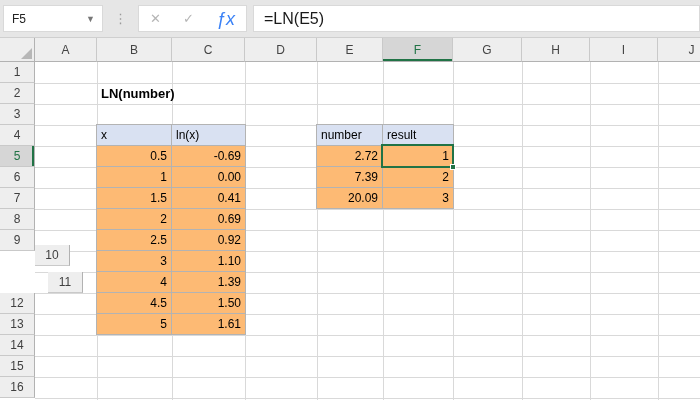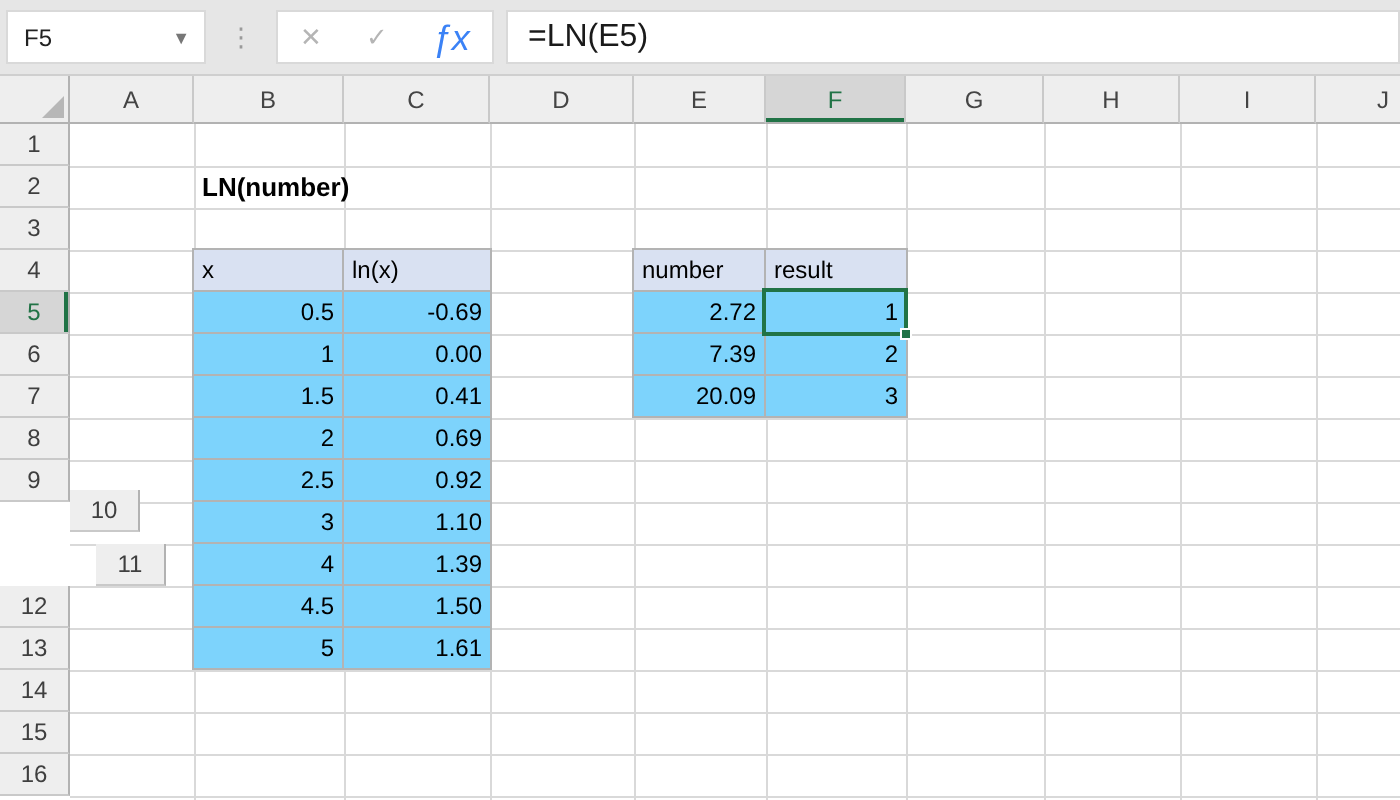--- a/index.html
+++ b/index.html
@@ -41,21 +41,21 @@
   .colhdr.sel{background:var(--hdr-sel-fill);color:var(--green);box-shadow:inset 0 -2px 0 var(--green);}
   .rowhdr{position:absolute;left:0;width:35px;background:var(--hdr-fill);color:#3f3f3f;font-size:12px;
           display:flex;align-items:center;justify-content:center;border-bottom:1px solid var(--hdr-border);
           border-right:1px solid var(--hdr-strong);z-index:6;cursor:default;}
   .rowhdr.sel{background:var(--hdr-sel-fill);color:var(--green);box-shadow:inset -2px 0 0 var(--green);}
   .gl{position:absolute;background:var(--gridline);z-index:1;}
 
   
   .sheet-title{position:absolute;left:101px;top:83px;height:21px;line-height:21px;font-size:13px;font-weight:bold;color:#000;z-index:3;}
   table.xtab{position:absolute;border-collapse:collapse;table-layout:fixed;z-index:2;font-size:12px;color:#000;}
-  table.xtab td,table.xtab th{border:1px solid var(--tbl-border);height:21px;padding:0 4px;background:#7dd3fc;overflow:hidden;white-space:nowrap;}
+  table.xtab td,table.xtab th{border:1px solid var(--tbl-border);height:21px;padding:0 4px;background:#fdba74;overflow:hidden;white-space:nowrap;}
   table.xtab th{background:var(--tblhdr-fill);font-weight:normal;text-align:left;}
   table.xtab td{text-align:right;}
 
   .selbox{position:absolute;left:381px;top:144px;width:73px;height:24px;border:2px solid var(--green);z-index:5;background:transparent;}
   .selbox .handle{position:absolute;right:-4px;bottom:-4px;width:6px;height:6px;background:var(--green);border:1px solid #fff;}
 </style>
 </head>
 <body>
 
 <div id="app">

